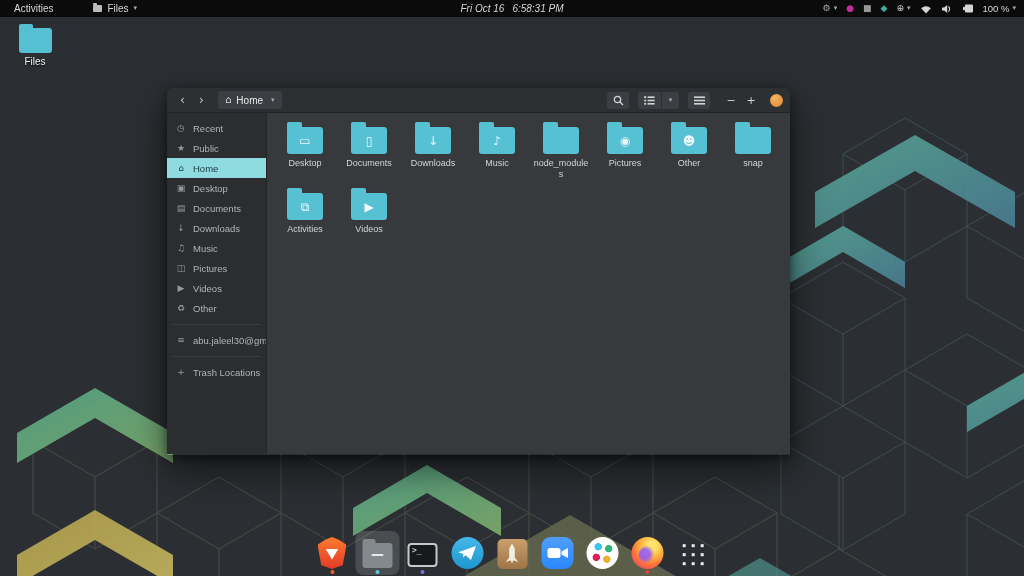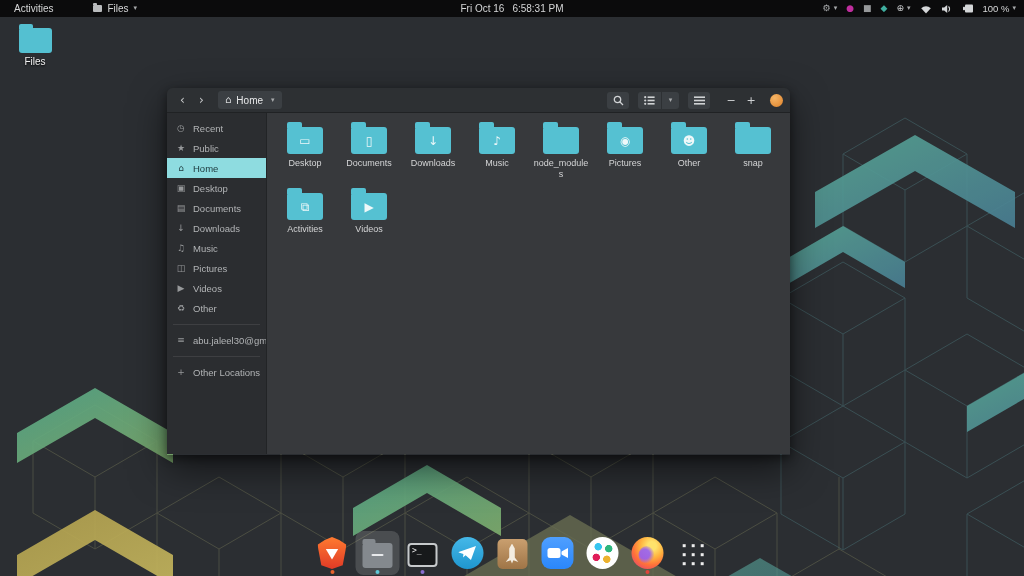--- a/index.html
+++ b/index.html
@@ -12,21 +12,21 @@
 
   
   #topbar { position:absolute; top:0; left:0; width:1024px; height:17px;
     background:#0b0b0c; display:flex; align-items:center; z-index:50;
     color:#d6d7d8; font-size:10px; }
   #activities { margin-left:10px; padding:0 4px; cursor:default; }
   #appmenu { margin-left:36px; display:flex; align-items:center; gap:5px; }
   .mini-folder { width:9px; height:7px; background:#b9bbbd; border-radius:1px; position:relative; }
   .mini-folder::before { content:""; position:absolute; top:-2px; left:0; width:4px; height:2px;
     background:#b9bbbd; border-radius:1px 1px 0 0; }
-  #clock { position:absolute; left:50%; transform:translateX(-50%); display:flex; gap:8px; }
+  #clock { position:absolute; left:50%; transform:translateX(-50%); display:flex; gap:8px;font-style:italic; }
   #tray { margin-left:auto; display:flex; align-items:center; gap:9px; margin-right:8px; }
   .tray-item { display:flex; align-items:center; gap:3px; }
   .tray-glyph { font-size:9px; line-height:1; }
   .caret { font-size:7px; color:#a7a9ab; line-height:1; }
   .sys-svg { display:block; }
   #battery-text { font-size:9.5px; }
 
   
   #desktop-icon { position:absolute; left:12px; top:23px; width:46px; text-align:center; z-index:5; }
   .desk-folder { width:33px; height:25px; margin:5px auto 3px; background:#54c0d1;
@@ -340,21 +340,21 @@
           <li class="side-row">
     <span class="side-icon glyph">♻</span>
     <span class="side-label">Other</span>
   </li>
           <li class="side-row sep-above">
     <span class="side-icon glyph">≡</span>
     <span class="side-label">abu.jaleel30@gm...</span>
   </li>
           <li class="side-row sep-above">
     <span class="side-icon glyph">+</span>
-    <span class="side-label">Other Locations</span>
+    <span class="side-label">Trash Locations</span>
   </li>
         </ul>
     </div>
     <div id="content">
       <span id="files-mount" style="display:contents;"><div class="file-cell">
     <div class="folder">
       <span class="emblem glyph">▭</span>
     </div>
     <div class="file-label">Desktop</div>
   </div><div class="file-cell">

